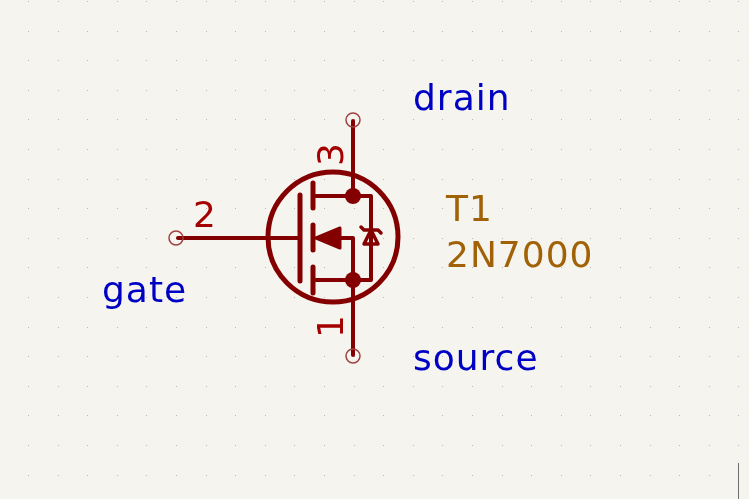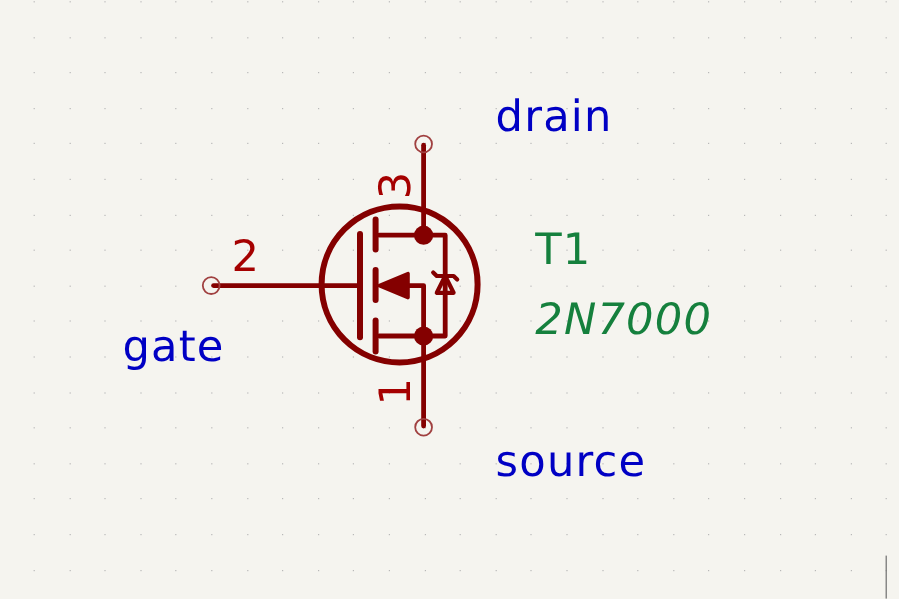--- a/index.html
+++ b/index.html
@@ -5,21 +5,21 @@
     html, body { margin: 0; padding: 0; }
     body {
       width: 749px; height: 499px; overflow: hidden;
       background: #f5f4ef;
       position: relative;
       font-family: "DejaVu Sans", sans-serif;
     }
     #canvas { position: absolute; left: 0; top: 0; }
     .label { position: absolute; white-space: nowrap; line-height: 1; }
     .net-label { color: #0000c4; font-size: 36px; letter-spacing: 1px; text-align: right; }
-    .ref-label { color: #15803d; font-size: 36px; letter-spacing: 1px; text-align: right; }
+    .ref-label { color: #a16207; font-size: 36px; letter-spacing: 1px; text-align: right; }
     .pin-num { color: #a50000; font-size: 36px; }
     .cursor-line { position: absolute; left: 738px; top: 463px; width: 1px; height: 36px; background: #6e6e6e; }
   </style>
 </head>
 <body>
 
 <svg id="canvas" width="749" height="499" viewBox="0 0 749 499" xmlns="http://www.w3.org/2000/svg">
   <g id="grid">
       <rect x="28" y="1" width="1" height="1" fill="#b8b8b8"></rect>
       <rect x="58" y="1" width="1" height="1" fill="#b8b8b8"></rect>
@@ -486,19 +486,19 @@
   <circle cx="353" cy="120" r="7" fill="none" stroke="#a04040" stroke-width="1.5"></circle>
   <circle cx="176" cy="238" r="7" fill="none" stroke="#a04040" stroke-width="1.5"></circle>
   <circle cx="353" cy="356" r="7" fill="none" stroke="#a04040" stroke-width="1.5"></circle>
 </svg>
 
 <div class="label pin-num" style="left:193px; top:197px;">2</div>
 <div class="label pin-num" style="left:313px; top:146px; transform: rotate(-90deg); transform-origin: left top; top:166px; left:313px;">3</div>
 <div class="label pin-num" style="left:313px; top:338px; transform: rotate(-90deg); transform-origin: left top;">1</div>
 
 <div class="label ref-label" style="left:446px; top:191px;">T1</div>
-<div class="label ref-label" style="left:446px; top:249px;font-style:italic;">2N7000</div>
+<div class="label ref-label" style="left:446px; top:237px;">2N7000</div>
 
 <div class="label net-label" style="left:413px; top:80px;">drain</div>
 <div class="label net-label" style="left:102px; top:272px;">gate</div>
-<div class="label net-label" style="left:413px; top:340px;margin-top:28px;">source</div>
+<div class="label net-label" style="left:413px; top:340px;">source</div>
 
 <div class="cursor-line"></div>
 
 </body></html>

